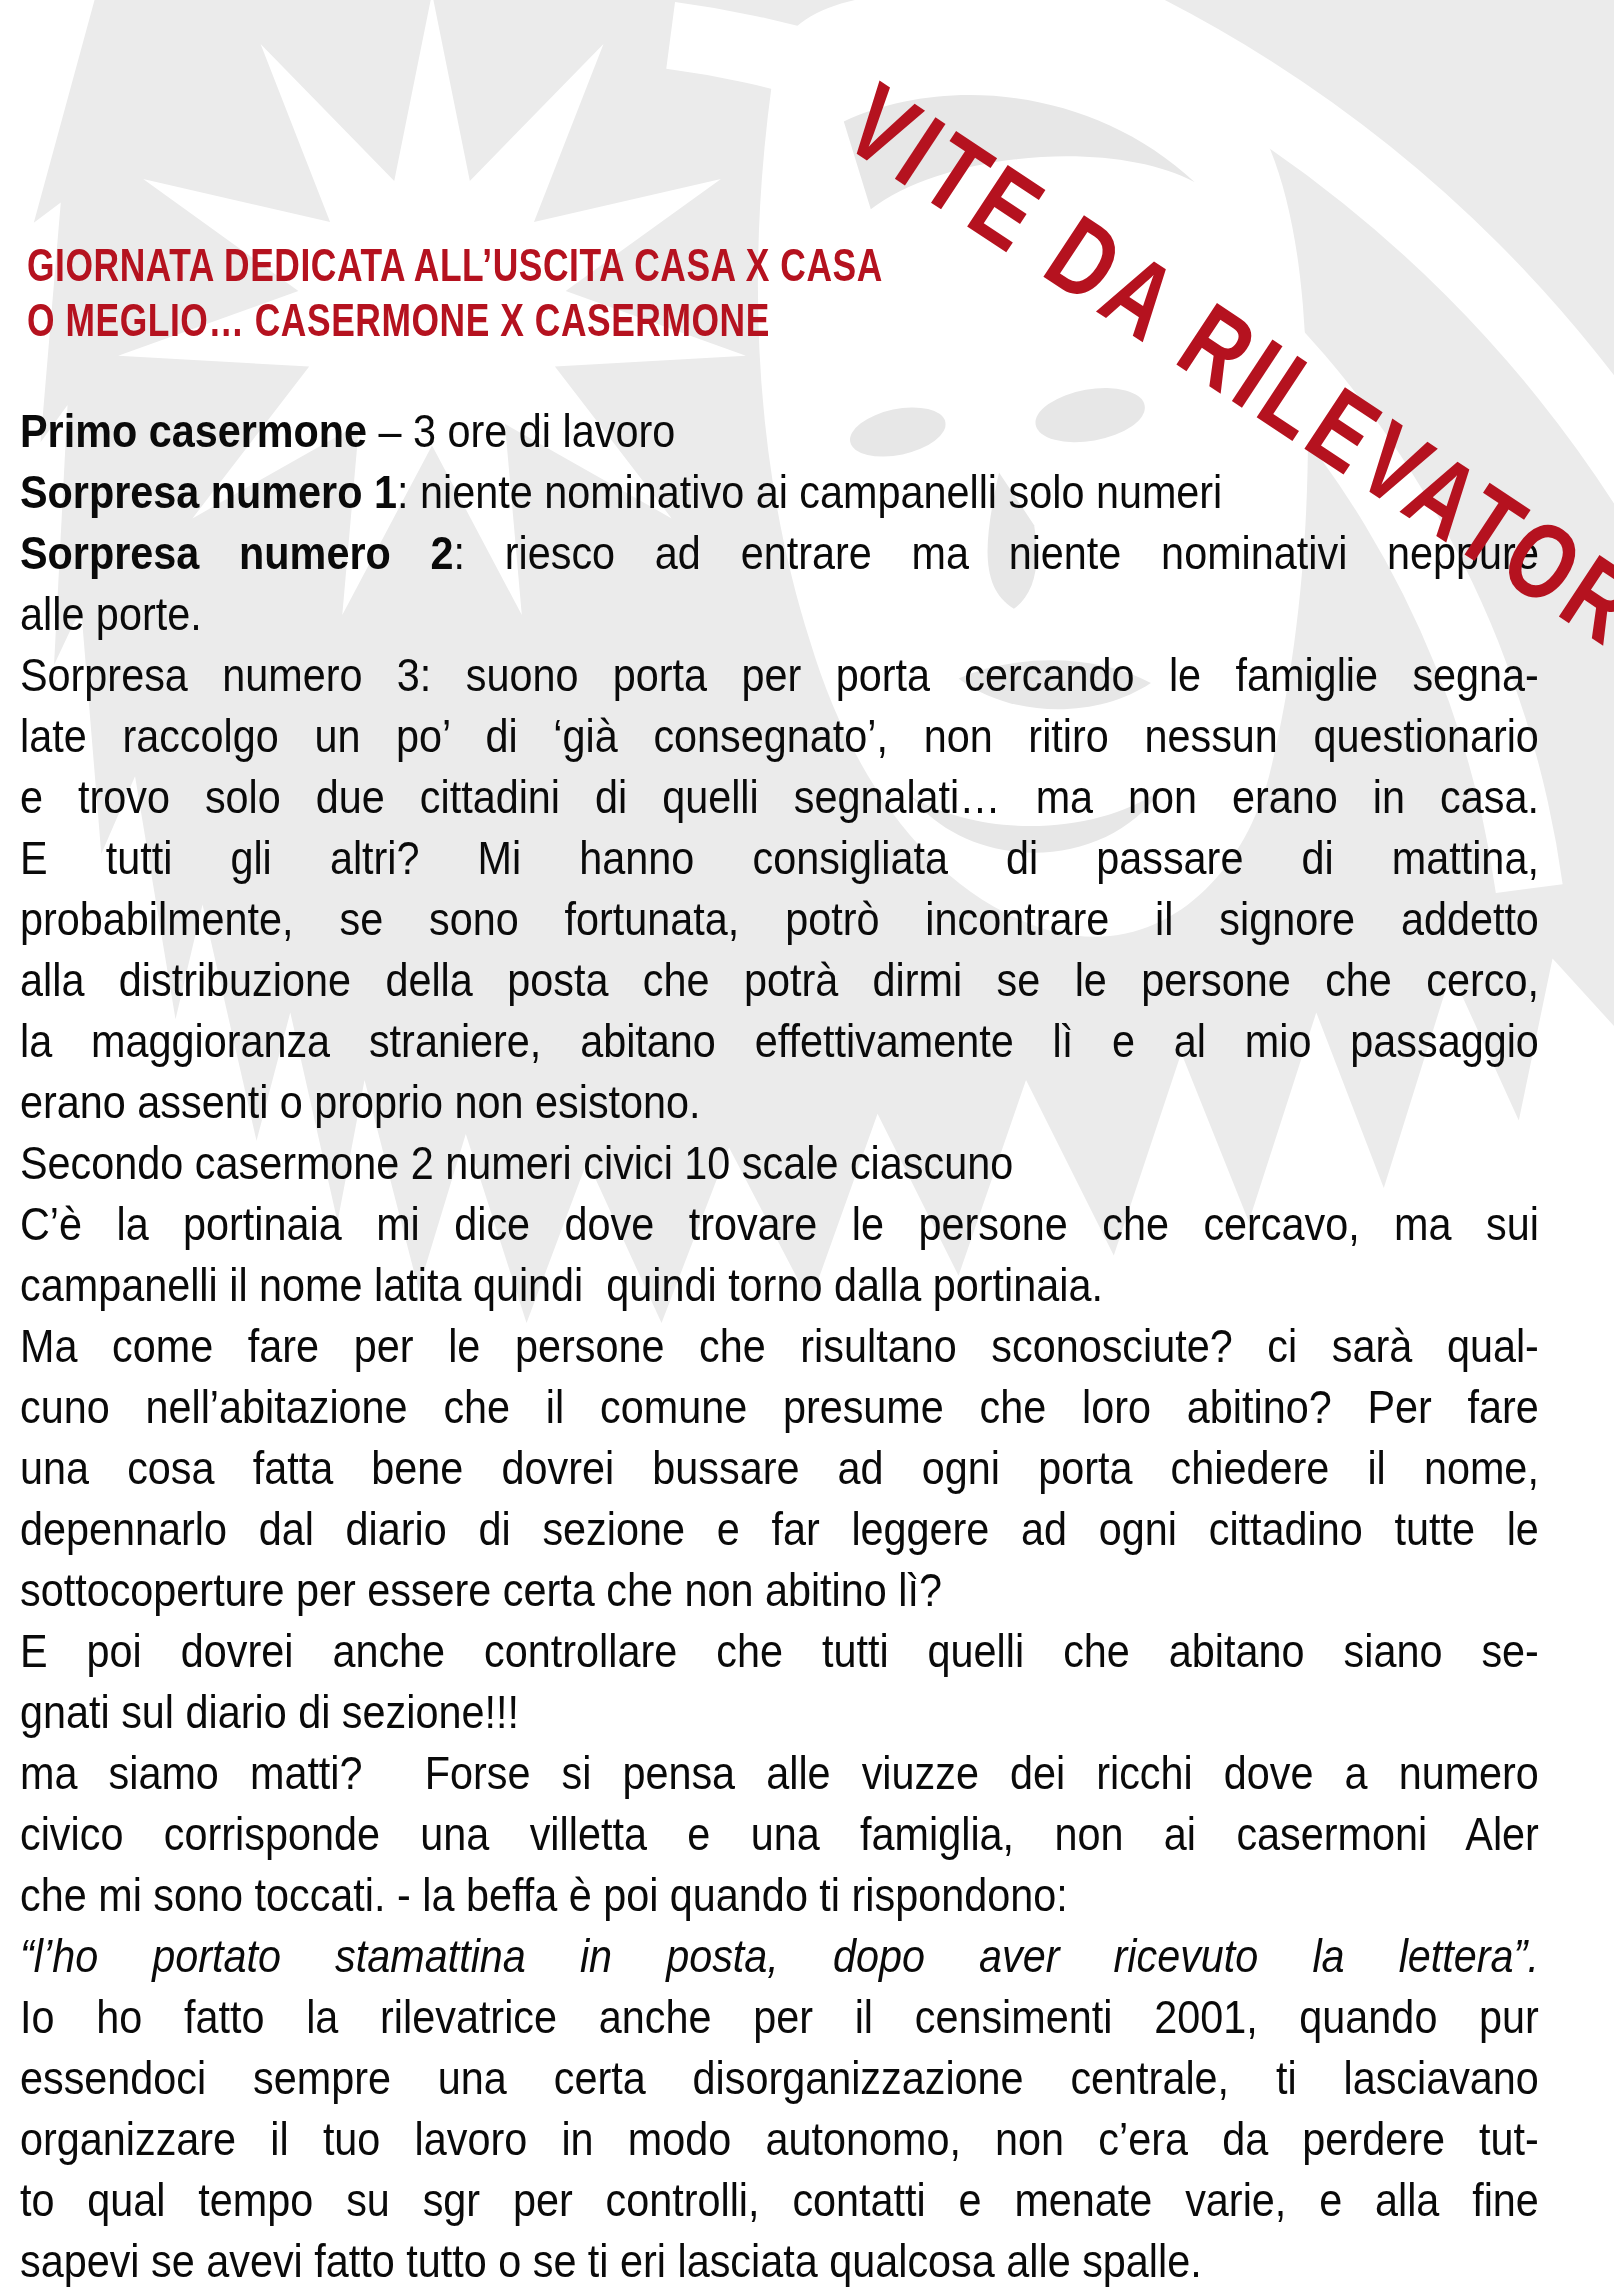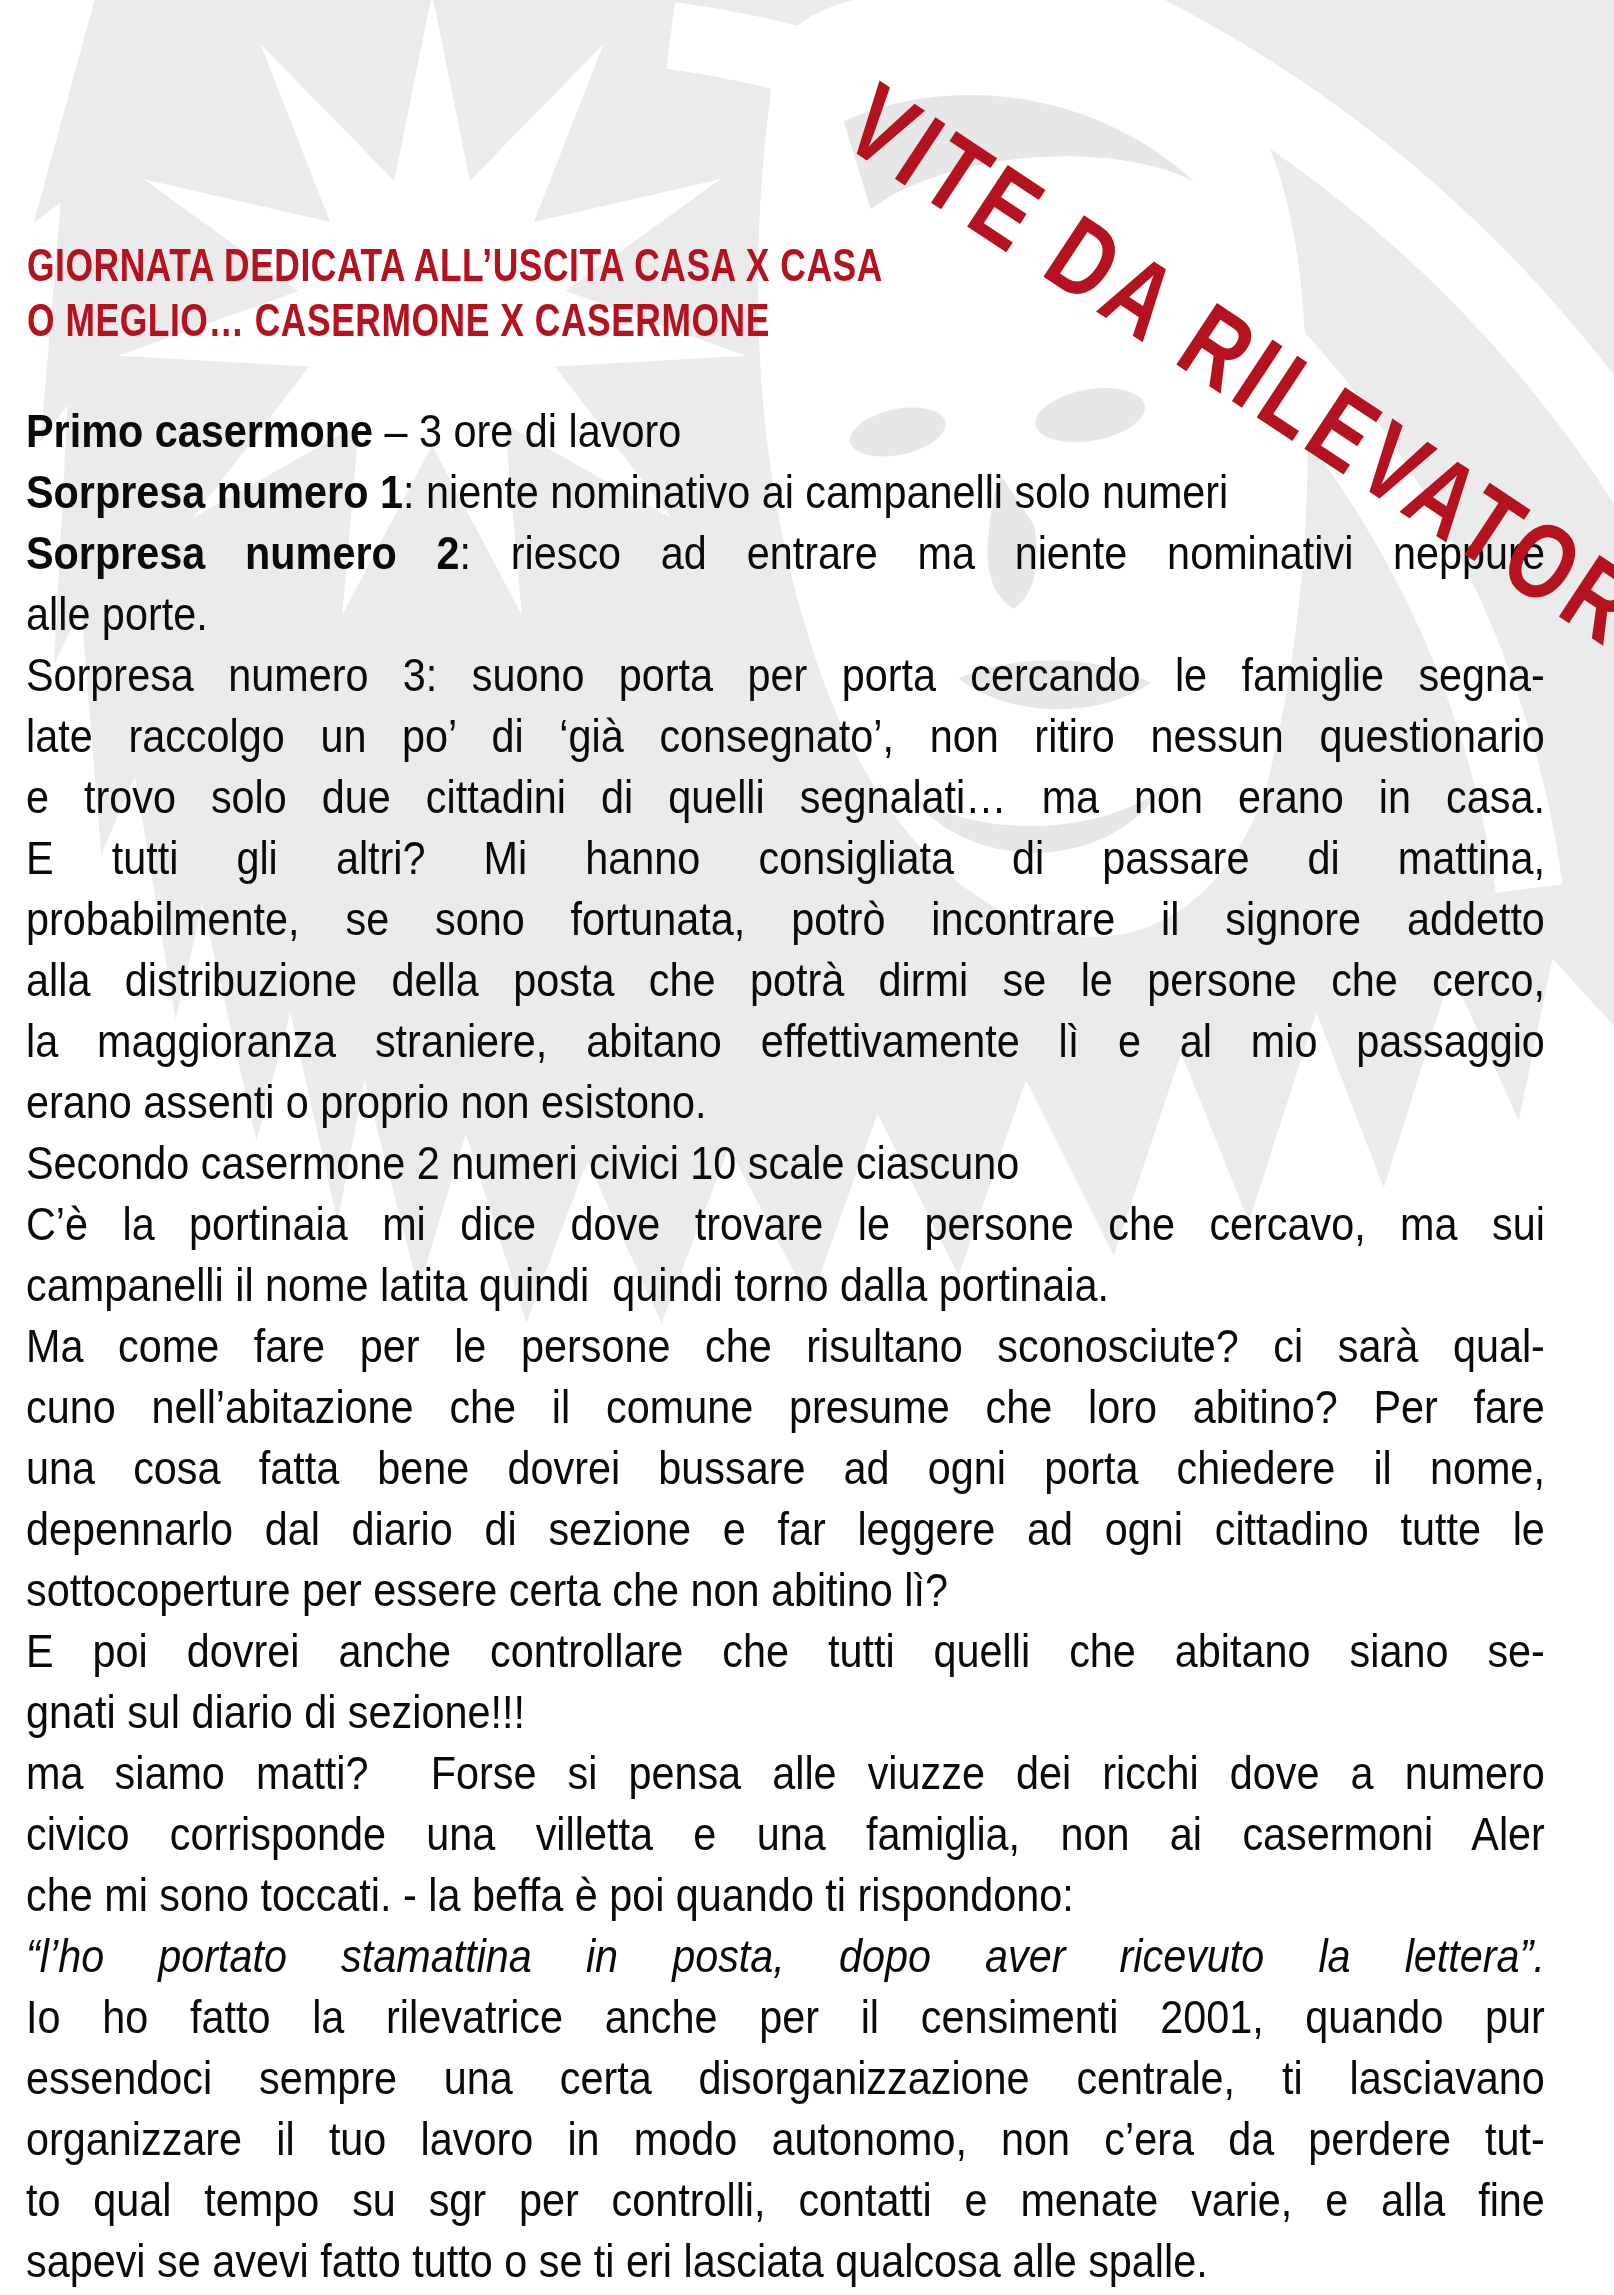--- a/index.html
+++ b/index.html
@@ -23,21 +23,21 @@
     font-family:"Liberation Sans", sans-serif;
   }
   
   .heading{position:absolute;left:27px;top:238px;width:1283px;z-index:2;}
   .head-scale{transform:scaleX(0.77);transform-origin:0 0;width:1668px;}
   .head-line{
     font-size:46px;font-weight:700;line-height:55px;
     color:#b5121f;letter-spacing:0.7px;white-space:nowrap;
   }
   
-  .body-text{position:absolute;left:26px;top:400px;width:1519px;z-index:2;}
+  .body-text{position:absolute;left:20px;top:400px;width:1519px;z-index:2;}
   .body-scale{transform:scaleX(0.88);transform-origin:0 0;width:1726px;}
   .line{
     font-size:47px;line-height:61px;color:#0a0a0a;
     text-align:left;
   }
   .line.j{text-align:justify;text-align-last:justify;}
   .line b{font-weight:700;}
   .line.i{font-style:italic;}
 </style>
 </head>

